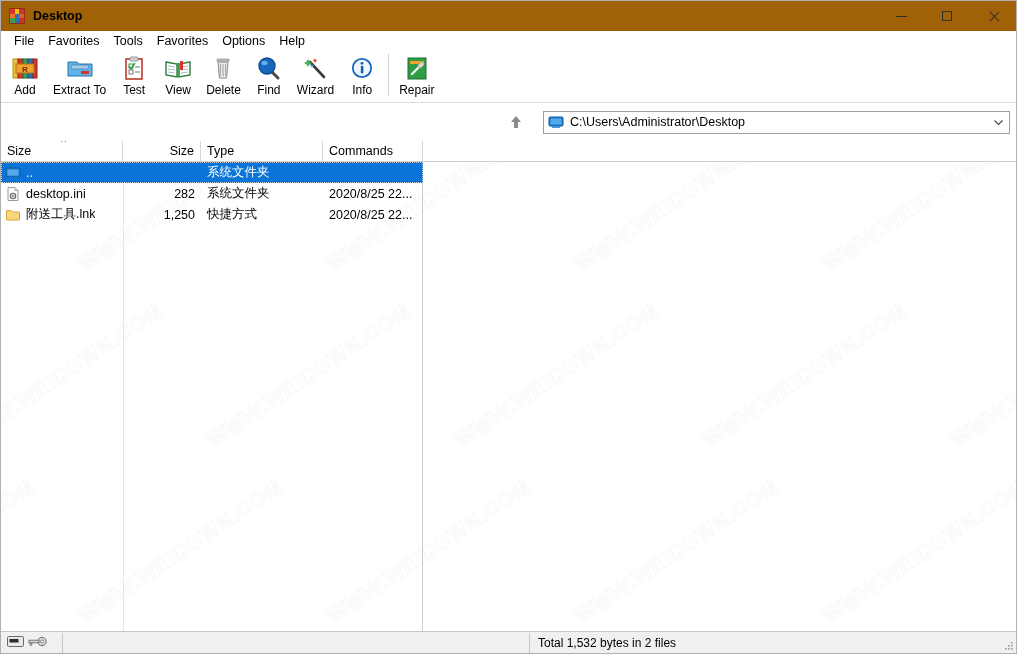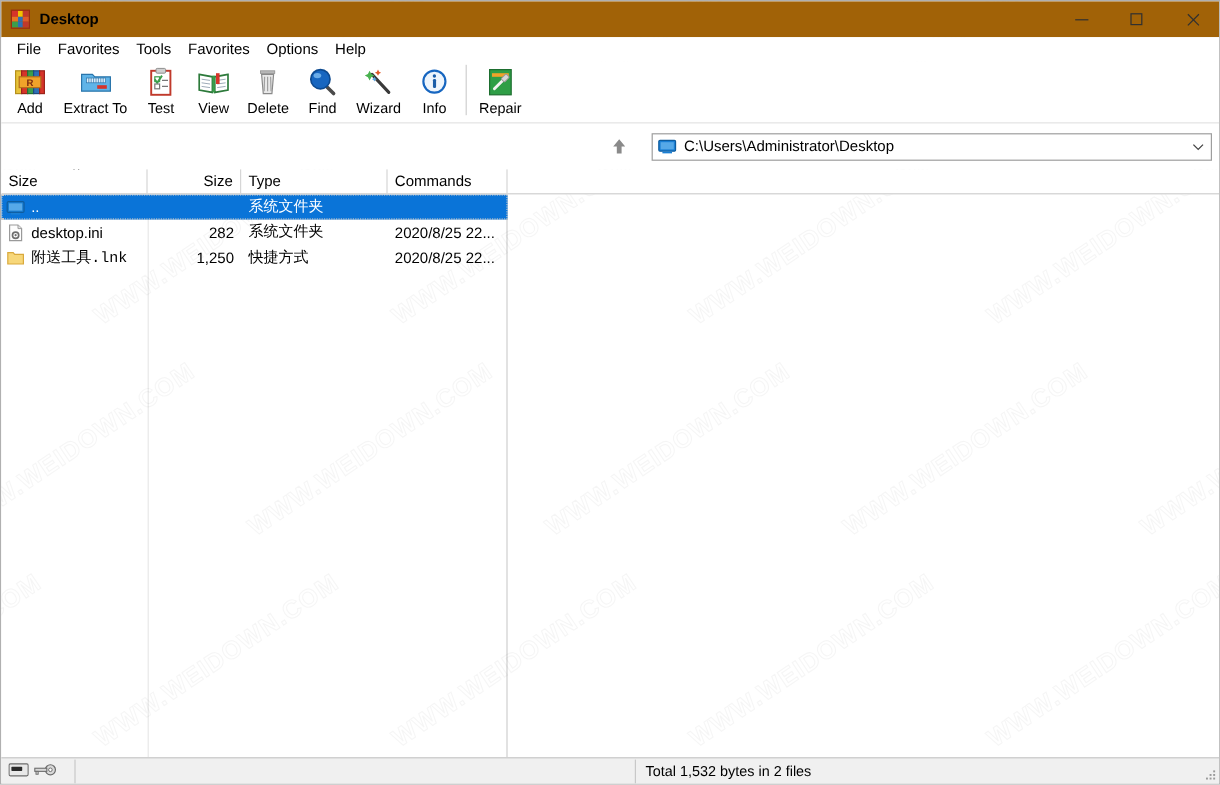--- a/index.html
+++ b/index.html
@@ -218,21 +218,21 @@
     height: 21px;
     align-items: center;
     font-size: 12.5px;
     color: #000;
     cursor: default;
   }
   .row.selected { background: #0a74d8; color: #ffffff; outline: 1px dotted #c8c8c8; outline-offset: -1px; }
   .cell { display: flex; align-items: center; padding: 0 6px; overflow: hidden; white-space: nowrap; }
   .cell.name { padding-left: 4px; gap: 5px; }
   .cell.num { justify-content: flex-end; }
-  .cell.cn { font-family: Liberation Mono, monospace; }
+  .cell.cn { font-family: Liberation Sans, sans-serif; }
   .ficon { width: 16px; height: 16px; flex: none; display: block; }
   .paneedge {
     position: absolute;
     top: 21px;
     bottom: 0;
     width: 1px;
     background: #d0d0d0;
     z-index: 10;
   }
 

